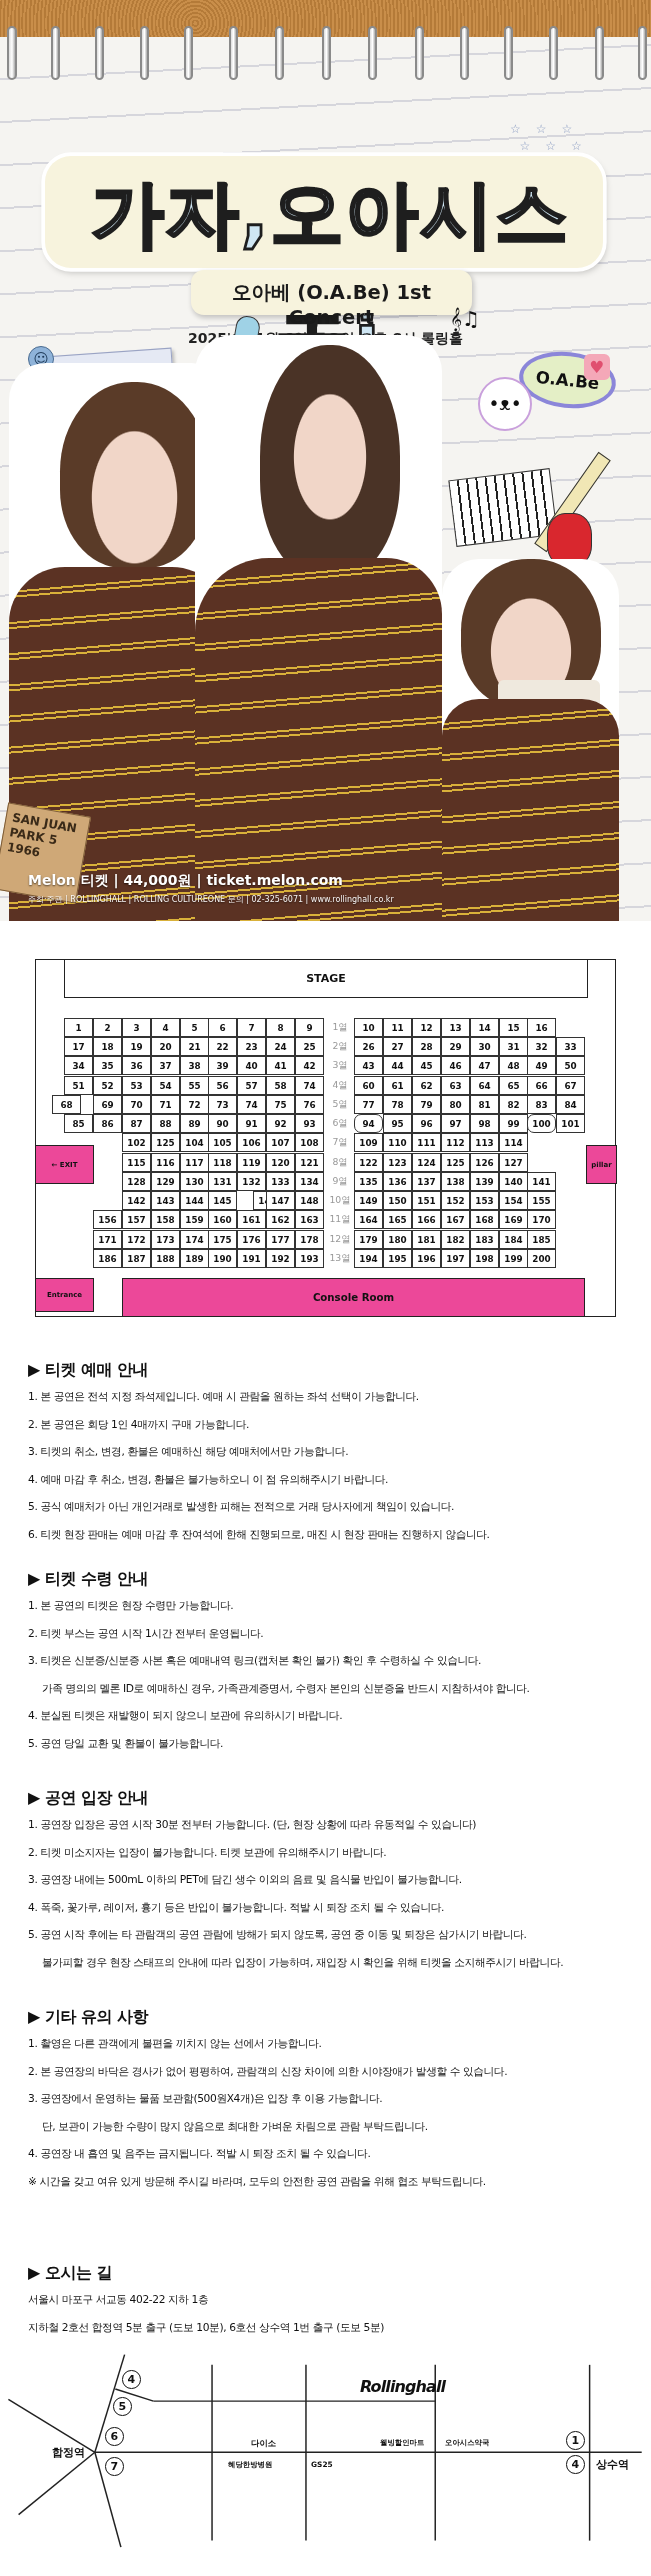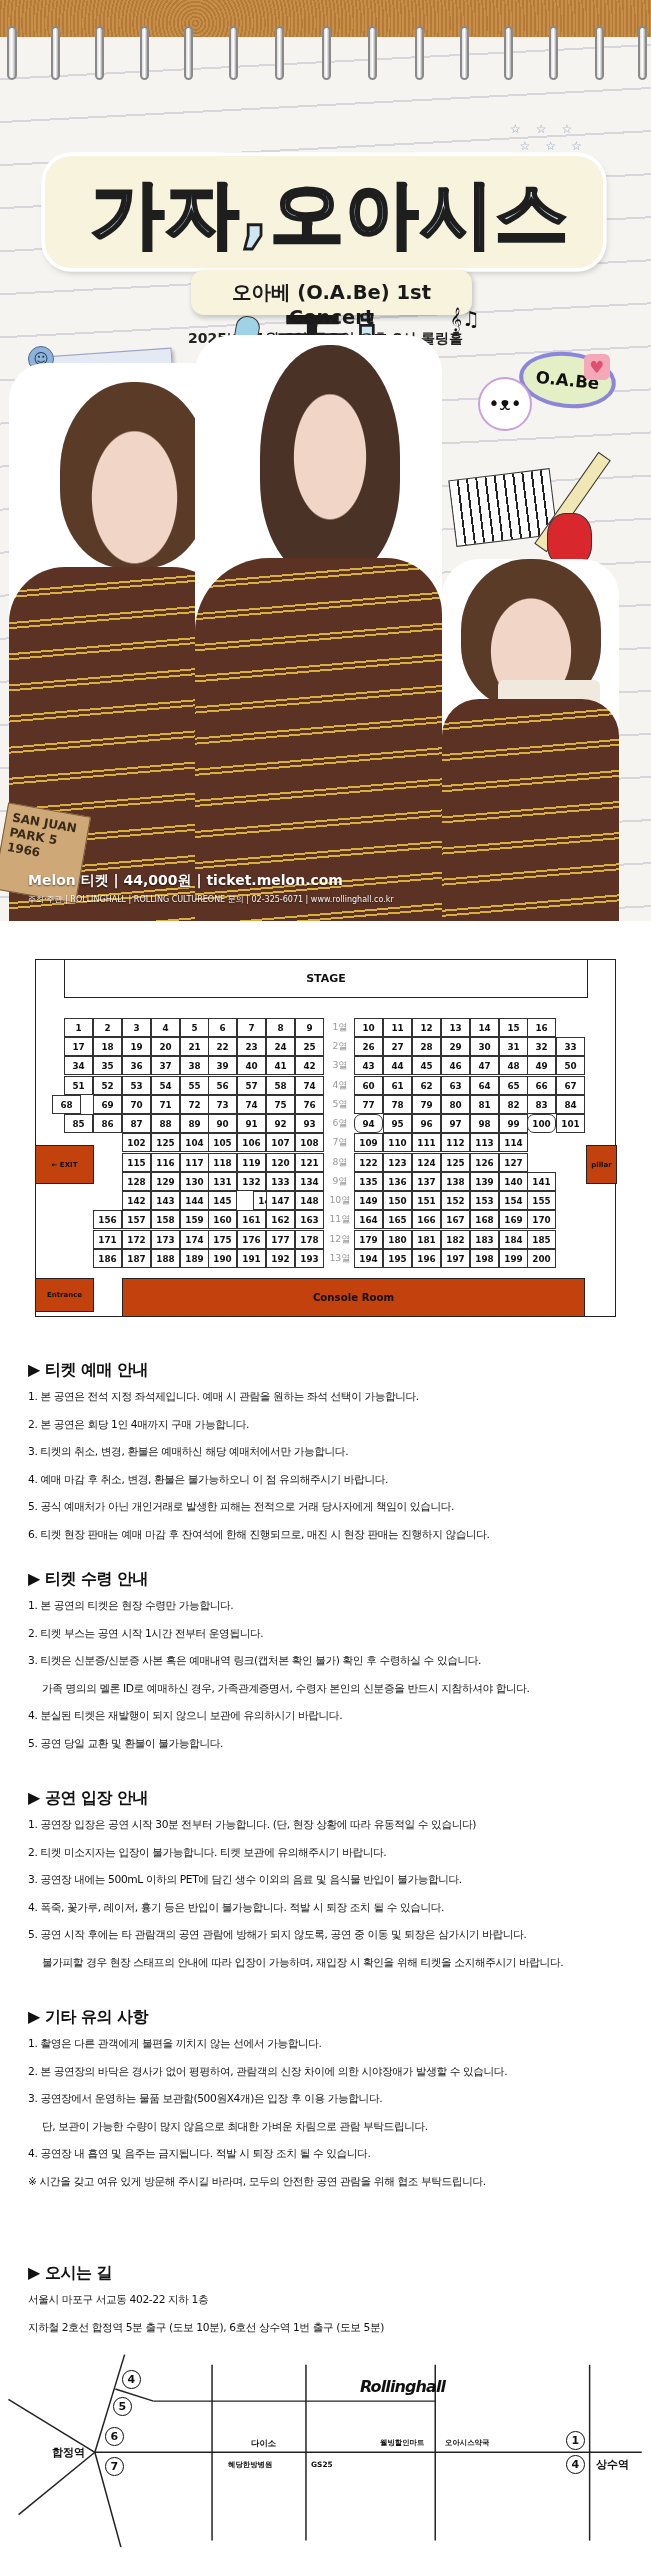--- a/index.html
+++ b/index.html
@@ -28,21 +28,21 @@
 .ticket-stub{position:absolute;left:0;top:809px;width:84px;height:88px;background:#cfa877;border:1.9px solid #7a5a36;transform:rotate(10deg);font-weight:bold;font-size:12px;color:#3a2a18;line-height:15px;padding:5.6px}
 .info-bar{position:absolute;left:28px;top:872px;width:595px;color:#fff;text-shadow:0 0.9px 1.9px rgba(0,0,0,.6)}
 .info-main{font-size:14px;font-weight:bold}
 .info-sub{font-size:8px;margin-top:3.7px;opacity:.95}
 
 #seating{position:absolute;left:0;top:921px;width:651px;height:409px}
 .frame{position:absolute;left:35px;top:38px;width:581px;height:358px;border:1.4px solid #222}
 .stage{position:absolute;left:64px;top:38px;width:524px;height:39px;border:1.4px solid #222;display:flex;align-items:center;justify-content:center;font-weight:bold;font-size:11px}
 .seat{position:absolute;width:29px;height:19px;border:0.9px solid #333;font-size:8.8px;font-weight:bold;display:flex;align-items:center;justify-content:center;background:#fff}
 .rowlbl{position:absolute;width:28px;height:19px;font-size:9.3px;color:#999;display:flex;align-items:center;justify-content:center}
-.box{position:absolute;border:1.4px solid #222;display:flex;align-items:center;justify-content:center;font-size:7px;font-weight:bold;background:#c2410c}
+.box{position:absolute;border:1.4px solid #222;display:flex;align-items:center;justify-content:center;font-size:7px;font-weight:bold;background:#ec4899}
 
 .section{position:absolute;left:28px;width:605px}
 .section h2{font-size:16px;font-weight:bold;margin-bottom:9.3px;letter-spacing:-0.5px}
 .section p{font-size:10.7px;line-height:13px;margin-bottom:14.5px;letter-spacing:-0.4px;white-space:nowrap}
 .section p.indent{padding-left:14px}
 
 #map{position:absolute;left:0;top:2349px;width:651px;height:227px}
 .map-lbl{position:absolute;font-size:8.4px;font-weight:bold}
 .circ{position:absolute;width:18.6px;height:18.6px;border:1.4px solid #111;border-radius:50%;font-size:11px;font-weight:bold;display:flex;align-items:center;justify-content:center;background:#fff}
 </style>

